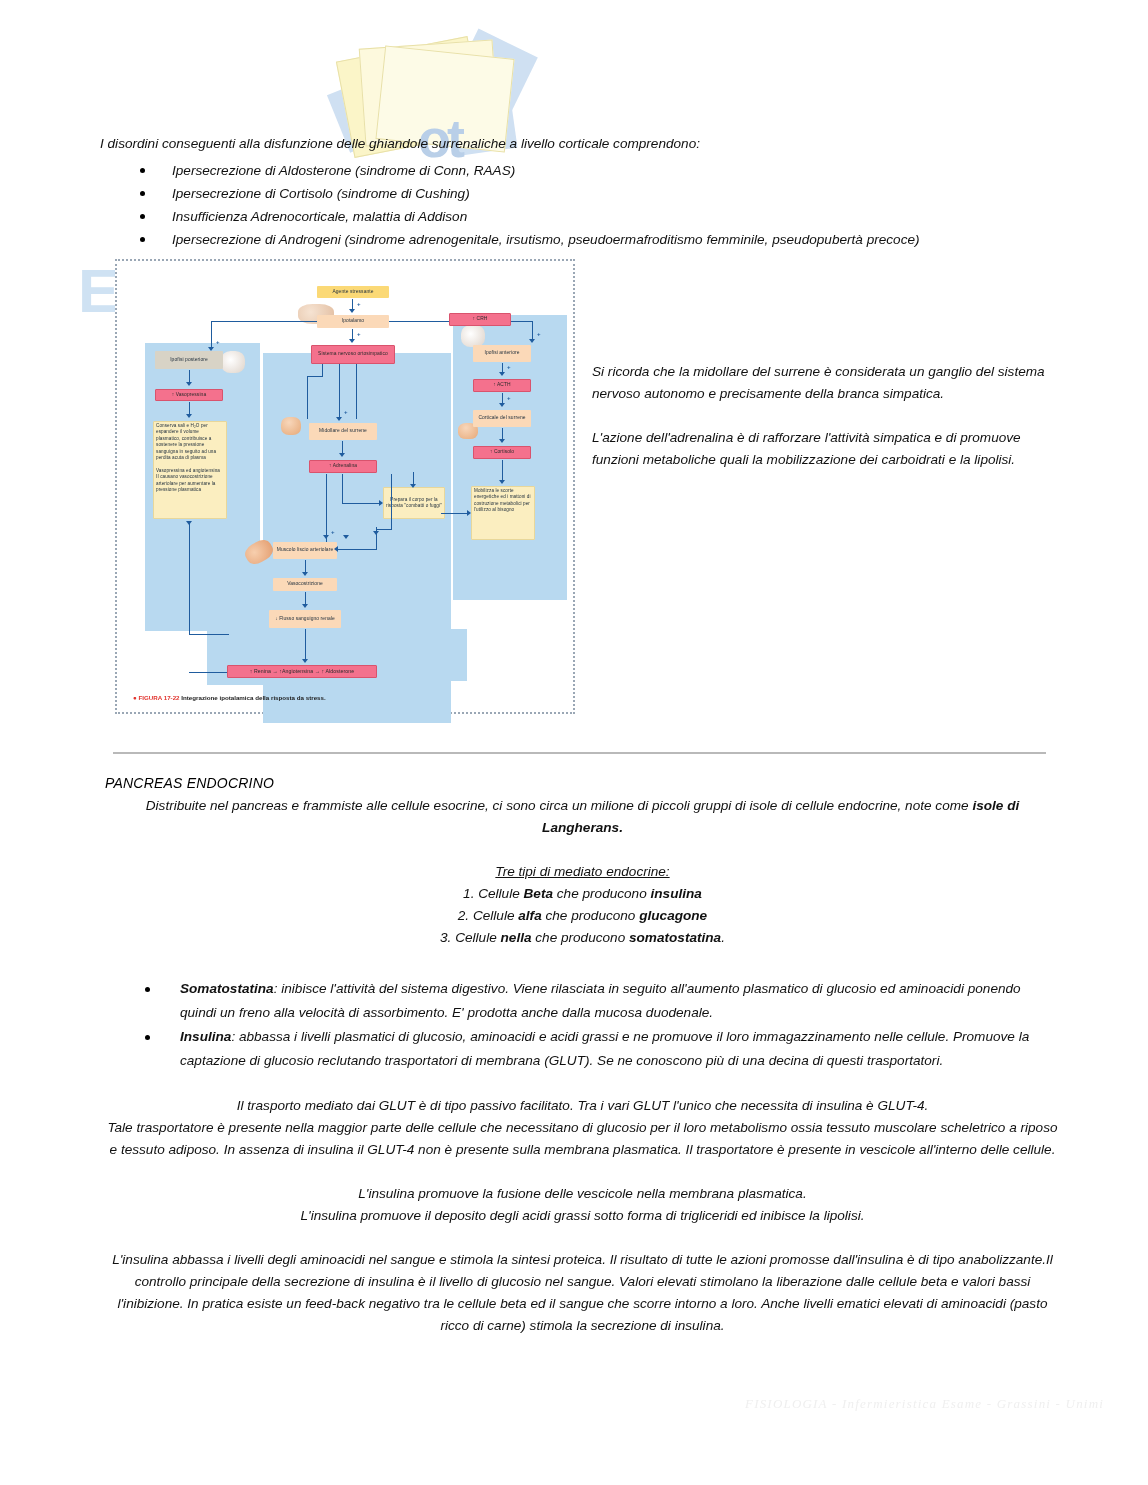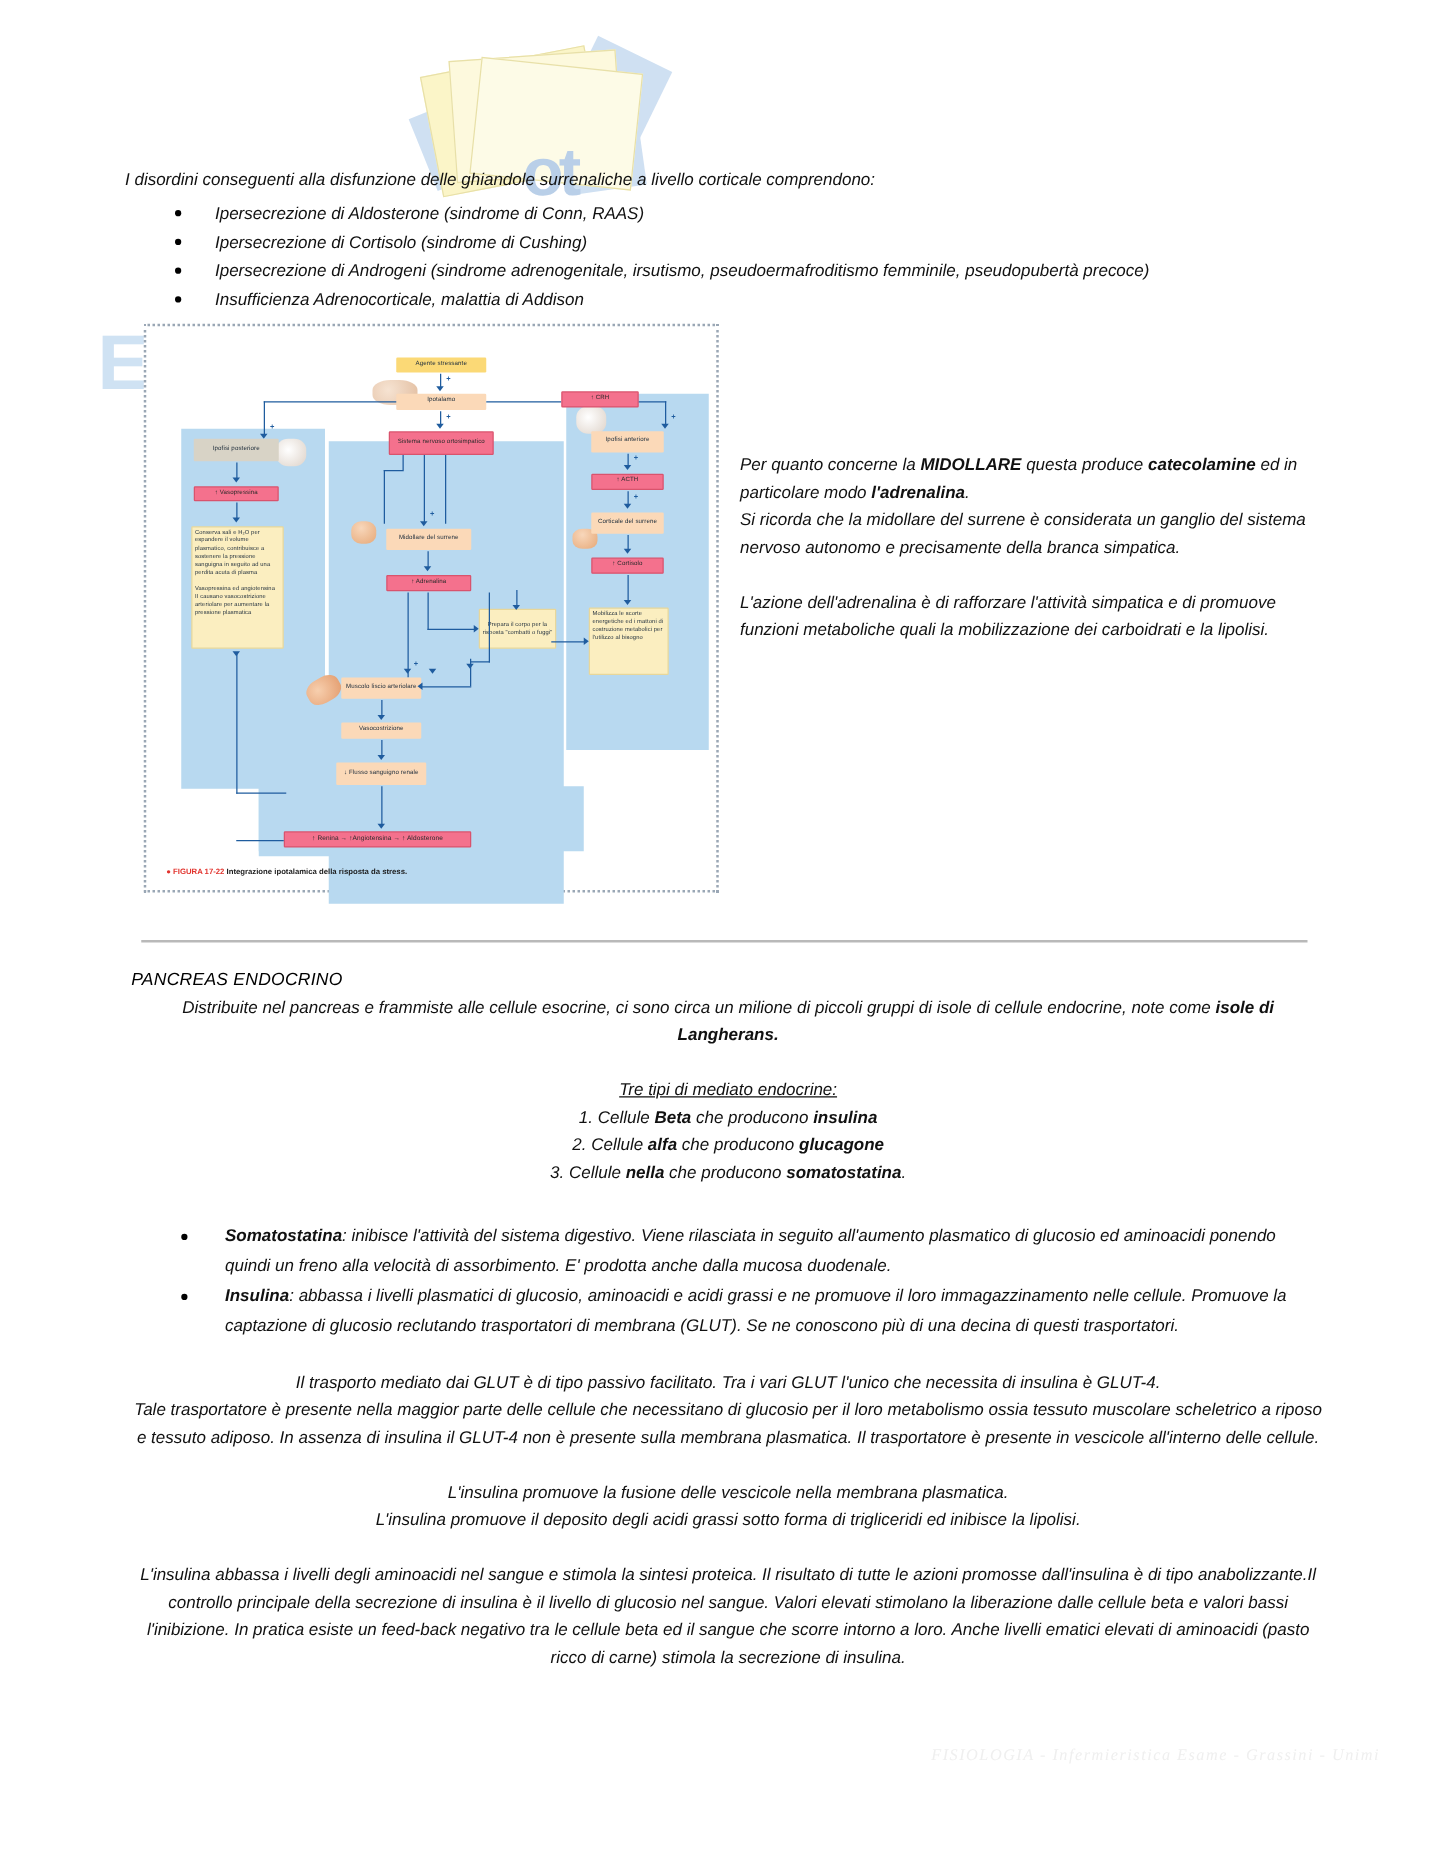--- a/index.html
+++ b/index.html
@@ -314,22 +314,22 @@
   <div class="wm-footer">FISIOLOGIA - Infermieristica Esame - Grassini - Unimi</div>
 </div>
 
 <div class="page">
 
   <div class="intro">
     <div class="body-txt">I disordini conseguenti alla disfunzione delle ghiandole surrenaliche a livello corticale comprendono:</div>
     <ul class="bullets">
       <li class="body-txt">Ipersecrezione di Aldosterone (sindrome di Conn, RAAS)</li>
       <li class="body-txt">Ipersecrezione di Cortisolo (sindrome di Cushing)</li>
+      <li class="body-txt">Insufficienza Adrenocorticale, malattia di Addison</li>
       <li class="body-txt">Ipersecrezione di Androgeni (sindrome adrenogenitale, irsutismo, pseudoermafroditismo femminile, pseudopubertà precoce)</li>
-      <li class="body-txt">Insufficienza Adrenocorticale, malattia di Addison</li>
     </ul>
   </div>
 
   <div class="figure-box">
     <div class="fig-inner">
 
       <div class="blue-bg bb-left"></div>
       <div class="blue-bg bb-mid"></div>
       <div class="blue-bg bb-right"></div>
       <div class="blue-bg bb-low"></div>
@@ -454,23 +454,20 @@
 
       <div class="fig-caption">
         <span class="dot">●</span>
         <span class="lbl">FIGURA 17-22</span>
         <span>Integrazione ipotalamica della risposta da stress.</span>
       </div>
     </div>
   </div>
 
   <div class="side-text body-txt">
-    <p>
-      <span>Per quanto concerne la </span><b>MIDOLLARE</b><span> questa produce </span><b>catecolamine</b><span> ed in particolare modo </span><b>l'adrenalina</b><span>.</span>
-    </p>
     <p>Si ricorda che la midollare del surrene è considerata un ganglio del sistema nervoso autonomo e precisamente della branca simpatica.</p>
     <div class="gap"></div>
     <p>L'azione dell'adrenalina è di rafforzare l'attività simpatica e di promuove funzioni metaboliche quali la mobilizzazione dei carboidrati e la lipolisi.</p>
   </div>
 
   <div class="divider"></div>
 
   <div class="sec2">
     <h2 class="sec-title">PANCREAS ENDOCRINO</h2>
 

